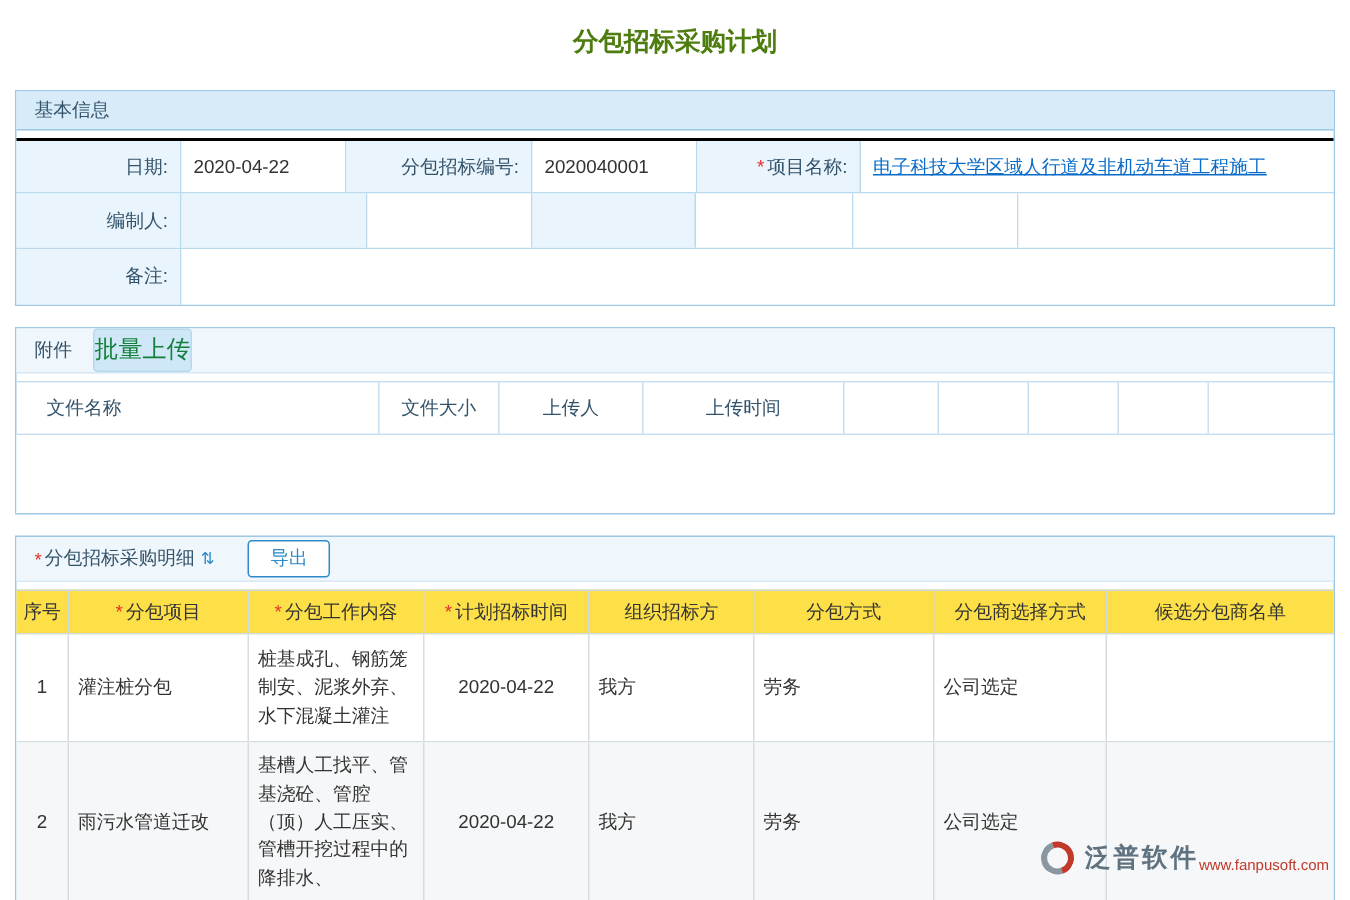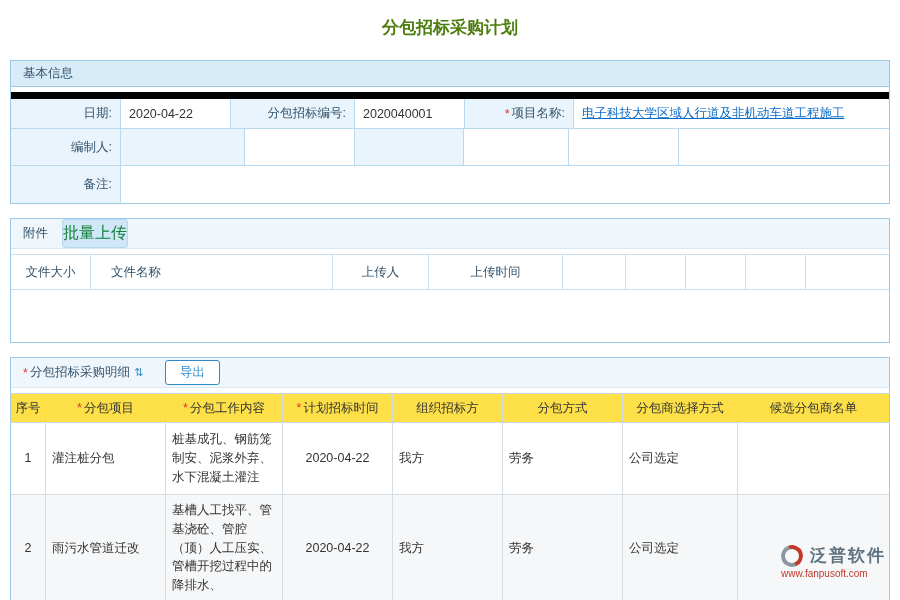--- a/index.html
+++ b/index.html
@@ -37,21 +37,21 @@
   .panel-head.light {
     height: 30px;
     background: #f0f7fc;
     border-bottom: 1px solid #d8e8f4;
     color: #33536b;
   }
   .panel-gap { height: 5px; }
 
   
   .i-row { display: flex; height: 37px; border-bottom: 1px solid #b8d9ee; }
-  .i-row:first-child { border-top: 7px solid #000000; }
+  .i-row:first-child { border-top: 2px solid #000000; }
   .i-row:last-child { border-bottom: none; }
   .cell {
     display: flex; align-items: center;
     border-right: 1px solid #b8d9ee;
     overflow: hidden; white-space: nowrap;
   }
   .cell:last-child { border-right: none; }
   .lbl { background: #e9f4fc; justify-content: flex-end; padding-right: 8px; color: #33536b; }
   .val { background: #fff; padding-left: 8px; }
   .w110 { width: 110px; flex: none; }
@@ -125,22 +125,22 @@
   .dw35 { width: 35px; flex: none; }
   .dw120 { width: 120px; flex: none; }
   .dw117 { width: 117px; flex: none; }
   .dw110 { width: 110px; flex: none; }
   .dw115 { width: 115px; flex: none; }
   .row1 { min-height: 72px; }
   .row2 { min-height: 92px; }
 
   
   .brand {
-    position: absolute; right: 14px; top: 544px;
-    display: flex; flex-direction: column; align-items: flex-start;
+    position: absolute; right: 14px; top: 560px;
+    display: flex; flex-direction: row; align-items: flex-end;
     background: transparent;
   }
   .brand-row { display: flex; align-items: center; gap: 7px; }
   .logo-ring {
     width: 22px; height: 22px; border-radius: 50%;
     border: 4px solid #c0392b;
     border-bottom-color: #8a97a0;
     border-left-color: #8a97a0;
     transform: rotate(25deg);
     display: inline-block;
@@ -188,22 +188,22 @@
   </div>
 </section>
 
 <section class="panel">
   <div class="panel-head light">
     <span>附件</span>
     <button class="btn-upload">批量上传</button>
   </div>
   <div class="panel-gap"></div>
   <div class="att-head-row">
+    <div class="att-th name aw242">文件名称</div>
     <div class="att-th aw80">文件大小</div>
-    <div class="att-th name aw242">文件名称</div>
     <div class="att-th aw96">上传人</div>
     <div class="att-th aw134">上传时间</div>
     <div class="att-th aw63"></div>
     <div class="att-th aw60"></div>
     <div class="att-th aw60"></div>
     <div class="att-th aw60"></div>
     <div class="att-th flex1"></div>
   </div>
   <div class="att-empty-body"></div>
 </section>

